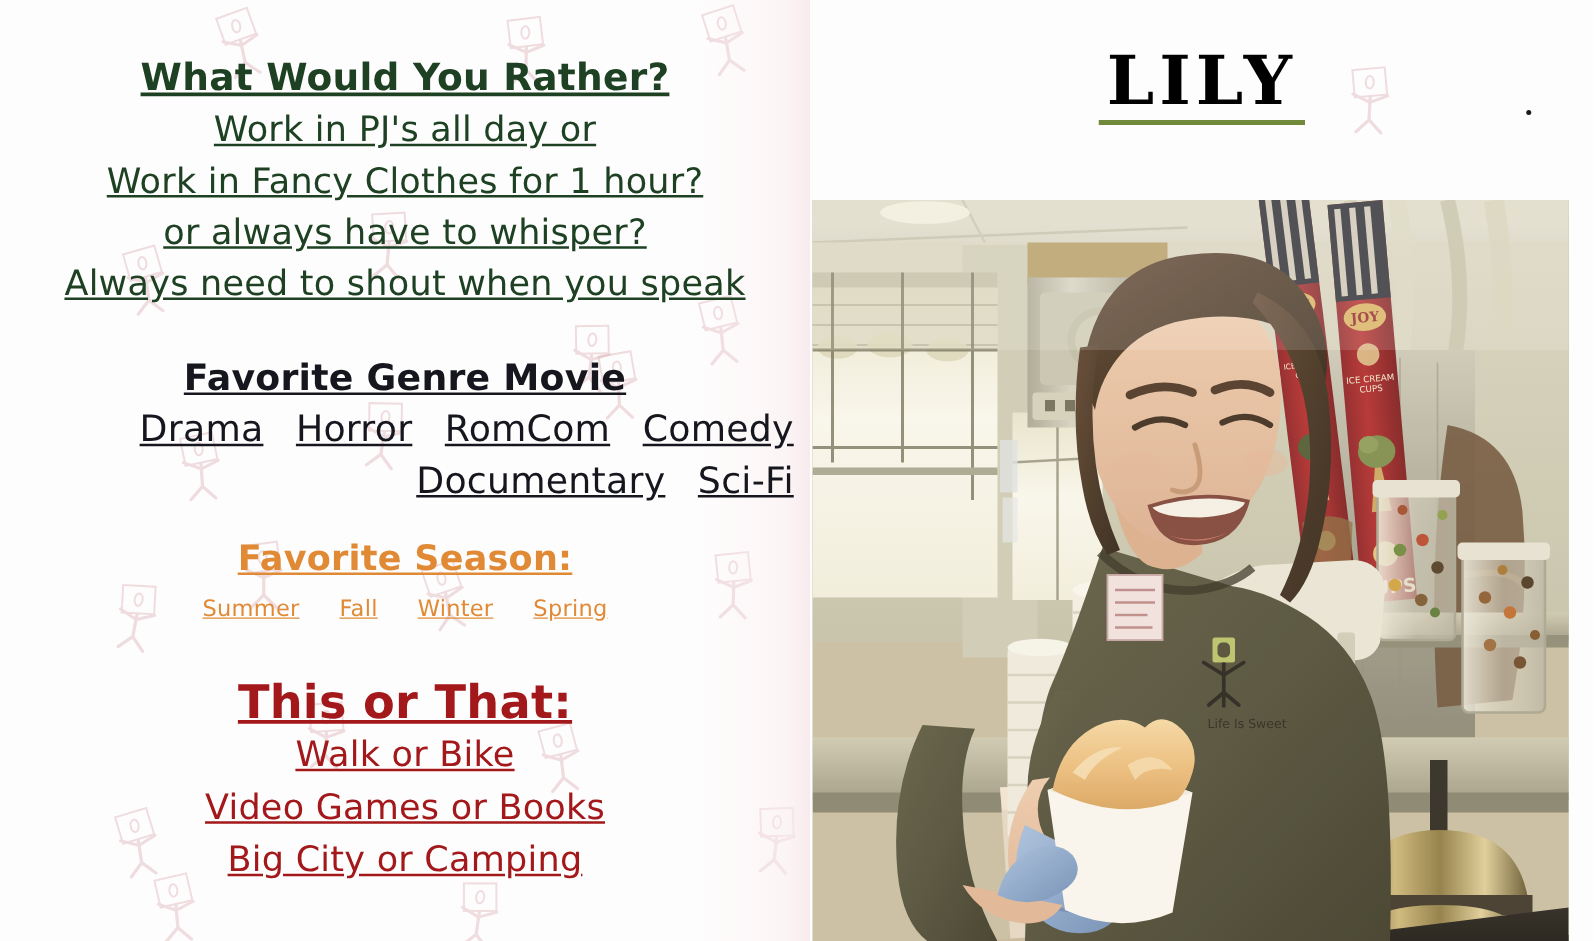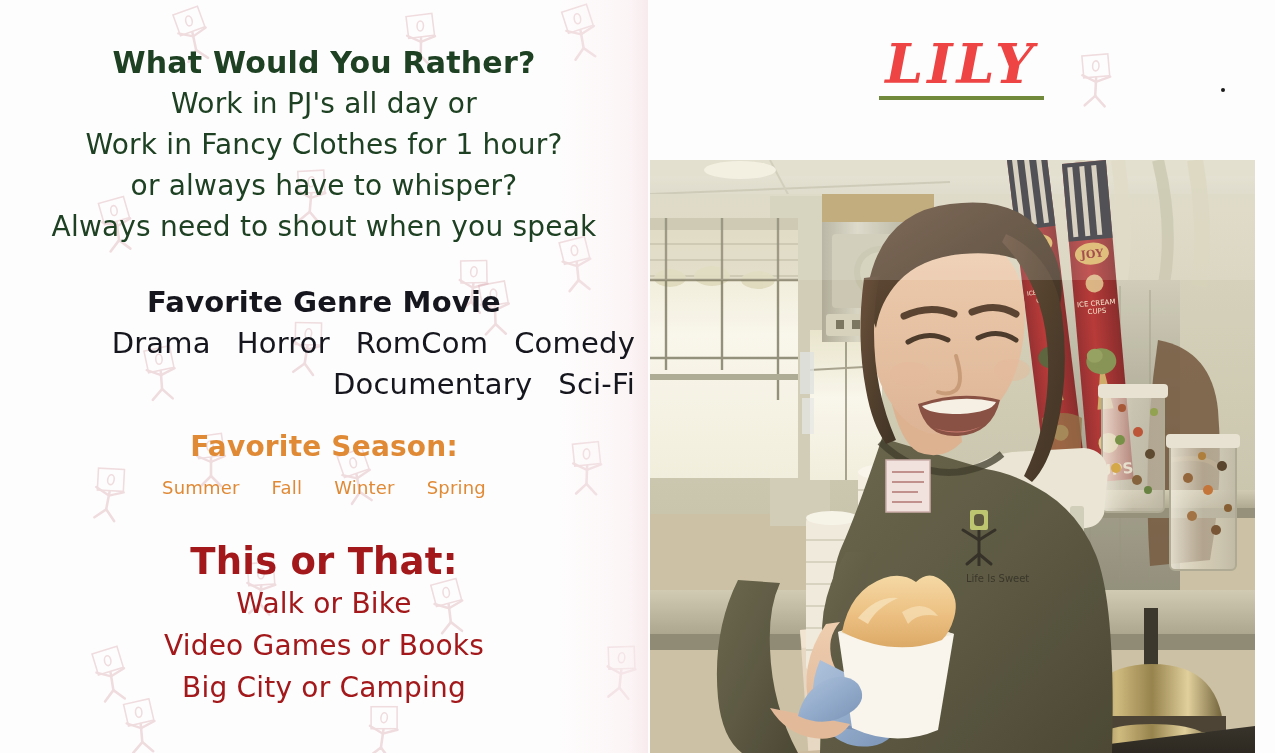--- a/index.html
+++ b/index.html
@@ -33,20 +33,21 @@
       rgba(246,230,233,.8) 100%);
   }
 
   .block{width:100%;text-align:center;}
 
   .line{
     font-family:"DejaVu Sans", sans-serif;
     font-weight:400;
     letter-spacing:.2px;
     white-space:nowrap;
+    text-decoration:underline;
   }
 
   
   #sec-rather{position:absolute;left:0;top:42px;width:648px;}
   #sec-rather .line{color:#1d4122;}
   #sec-rather .hd{font-size:30px;line-height:41px;font-weight:700;}
   #sec-rather .sub{font-size:28px;line-height:41px;}
 
   
   #sec-genre{position:absolute;left:0;top:282px;width:648px;}
@@ -71,24 +72,23 @@
   
   #right-col{
     position:absolute;left:648px;top:0;width:627px;height:753px;z-index:3;
   }
   #brand{
     position:absolute;left:0;top:36px;width:627px;text-align:center;
   }
   #brand-name{
     font-family:"DejaVu Serif", serif;
     font-size:54px;line-height:56px;font-weight:700;
-    color:#ef4444;letter-spacing:4px;
+    color:#000000;letter-spacing:4px;
     display:inline-block;padding:0 6px 4px 6px;
     border-bottom:4px solid #70893b;
-    font-style:italic;
   }
   #brand-since{
     margin-top:9px;
     font-family:"DejaVu Sans", sans-serif;
     font-size:27px;line-height:32px;font-weight:700;color:#17171c;
   }
   #dot-mark{
     position:absolute;left:1221px;top:88px;width:4px;height:4px;
     background:#1a1a1a;border-radius:50%;z-index:4;
   }

